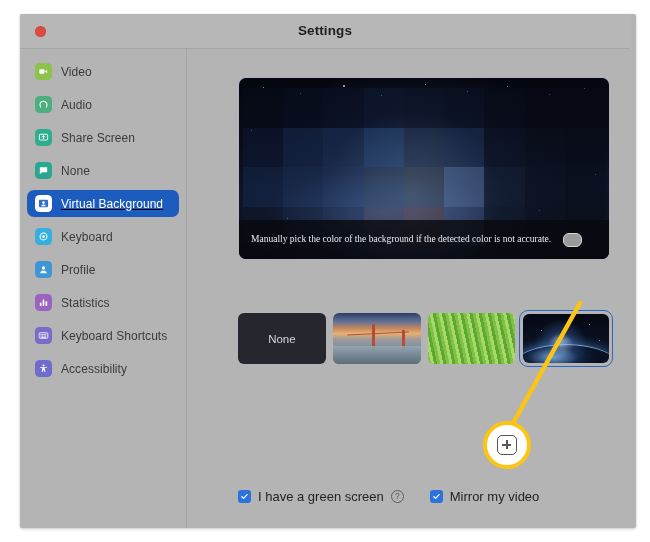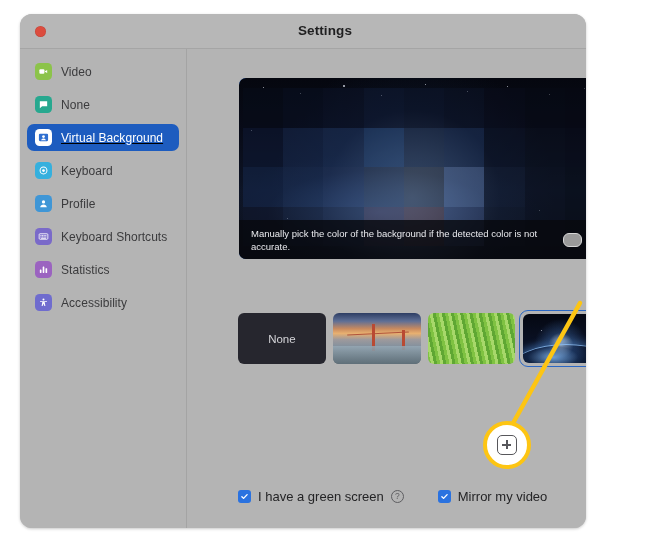--- a/index.html
+++ b/index.html
@@ -17,24 +17,24 @@
     left: 0; top: 0;
     width: 650px; height: 542px;
     background: #ffffff;
   }
 
   
   .window {
     position: absolute;
     left: 20px;
     top: 14px;
-    width: 566px;
+    width: 616px;
     height: 514px;
     background: #b4b4b4;
-    border-radius: 12px;
+    border-radius: 2px;
     box-shadow: 0 1px 3px rgba(0,0,0,0.22);
     overflow: hidden;
   }
 
   .titlebar {
     position: absolute;
     left: 0; top: 0;
     width: 610px;
     height: 34px;
     background: #b7b7b7;
@@ -121,20 +121,21 @@
   
   .preview {
     position: absolute;
     left: 51px;
     top: 29px;
     width: 370px;
     height: 181px;
     border-radius: 7px;
     overflow: hidden;
     background: #3b82f6;
+    font-family: Liberation Serif, serif;
   }
   .preview-sky {
     position: absolute;
     inset: 0;
     background:
       radial-gradient(ellipse 55% 42% at 38% 74%, rgba(90,130,190,0.55) 0%, rgba(30,48,82,0.18) 55%, rgba(0,0,0,0) 78%),
       radial-gradient(circle at 47% 66%, rgba(170,200,235,0.45) 0%, rgba(40,70,120,0.12) 38%, rgba(0,0,0,0) 62%),
       linear-gradient(180deg, #05070f 0%, #080b18 30%, #0d1425 62%, #0a0d18 100%);
   }
   .star {
@@ -300,21 +301,21 @@
 
   
   .footer {
     position: absolute;
     left: 50px;
     bottom: 24px;
     display: flex;
     align-items: center;
   }
   .chk-group { display: flex; align-items: center; }
-  .chk-group + .chk-group { margin-left: 34px; }
+  .chk-group + .chk-group { margin-left: 26px; }
   .chkbox {
     width: 13px;
     height: 13px;
     border-radius: 3px;
     background: #2a72e0;
     display: flex;
     align-items: center;
     justify-content: center;
     margin-right: 7px;
     flex: 0 0 auto;
@@ -394,21 +395,39 @@
       <div class="nav-item">
         <span class="nav-ico" style="background:#8cc34a">
           <svg width="11" height="11" viewBox="0 0 24 24" fill="#fff">
               <rect x="3" y="7" width="11" height="10" rx="2.2"></rect>
               <path d="M15 11.2l5-2.6v6.8l-5-2.6z"></path>
             </svg>
         </span>
         <span class="nav-label">Video</span>
       </div>
 
-
+      <div class="nav-item">
+        <span class="nav-ico" style="background:#4caf7d">
+          <svg width="11" height="11" viewBox="0 0 24 24" fill="none" stroke="#fff" stroke-width="2.3">
+              <path d="M4.5 15v-2.5a7.5 7.5 0 0115 0V15"></path>
+              <path d="M4.5 14.5h2.2v4.2H4.5zM17.3 14.5h2.2v4.2h-2.2z" fill="#fff" stroke="none"></path>
+            </svg>
+        </span>
+        <span class="nav-label">Audio</span>
+      </div>
+
+      <div class="nav-item">
+        <span class="nav-ico" style="background:#2fae8e">
+          <svg width="11" height="11" viewBox="0 0 24 24" fill="none" stroke="#fff" stroke-width="2">
+              <rect x="3" y="5" width="18" height="12.5" rx="1.8"></rect>
+              <path d="M12 14.5V8.5M9 11l3-3 3 3" stroke-linecap="round" stroke-linejoin="round"></path>
+            </svg>
+        </span>
+        <span class="nav-label">Share Screen</span>
+      </div>
 
       <div class="nav-item">
         <span class="nav-ico" style="background:#27a88f">
           <svg width="11" height="11" viewBox="0 0 24 24" fill="#fff">
               <path d="M4 5h16v11H9l-5 4V5z"></path>
             </svg>
         </span>
         <span class="nav-label">None</span>
       </div>
 
@@ -437,38 +456,38 @@
         <span class="nav-ico" style="background:#3f96d6">
           <svg width="11" height="11" viewBox="0 0 24 24" fill="#fff">
               <circle cx="12" cy="8.6" r="3.6"></circle>
               <path d="M4.8 20c.6-4 3.6-6 7.2-6s6.6 2 7.2 6z"></path>
             </svg>
         </span>
         <span class="nav-label">Profile</span>
       </div>
 
       <div class="nav-item">
-        <span class="nav-ico" style="background:#7a6ac9">
-          <svg width="11" height="11" viewBox="0 0 24 24" fill="none" stroke="#fff" stroke-width="1.8">
-              <rect x="2.5" y="6" width="19" height="12" rx="2"></rect>
-              <path d="M6 10h1M9.5 10h1M13 10h1M16.5 10h1M6 13.2h1M9.5 13.2h1M13 13.2h1M16.5 13.2h1M7.5 16h9" stroke-linecap="round"></path>
-            </svg>
-        </span>
-        <span class="nav-label">Keyboard Shortcuts</span>
-      </div>
-
-      <div class="nav-item">
         <span class="nav-ico" style="background:#9b63c0">
           <svg width="11" height="11" viewBox="0 0 24 24" fill="#fff">
               <rect x="4" y="12" width="3.6" height="7.5" rx="1"></rect>
               <rect x="10.2" y="5.5" width="3.6" height="14" rx="1"></rect>
               <rect x="16.4" y="9" width="3.6" height="10.5" rx="1"></rect>
             </svg>
         </span>
         <span class="nav-label">Statistics</span>
+      </div>
+
+      <div class="nav-item">
+        <span class="nav-ico" style="background:#7a6ac9">
+          <svg width="11" height="11" viewBox="0 0 24 24" fill="none" stroke="#fff" stroke-width="1.8">
+              <rect x="2.5" y="6" width="19" height="12" rx="2"></rect>
+              <path d="M6 10h1M9.5 10h1M13 10h1M16.5 10h1M6 13.2h1M9.5 13.2h1M13 13.2h1M16.5 13.2h1M7.5 16h9" stroke-linecap="round"></path>
+            </svg>
+        </span>
+        <span class="nav-label">Keyboard Shortcuts</span>
       </div>
 
       <div class="nav-item">
         <span class="nav-ico" style="background:#6f6cce">
           <svg width="11" height="11" viewBox="0 0 24 24" fill="#fff">
               <circle cx="12" cy="5.4" r="2.2"></circle>
               <path d="M4.5 9h15v2.1h-5l1.6 8.4-2.1.4L12 14l-2 5.9-2.1-.4L9.5 11h-5z"></path>
             </svg>
         </span>
         <span class="nav-label">Accessibility</span>

